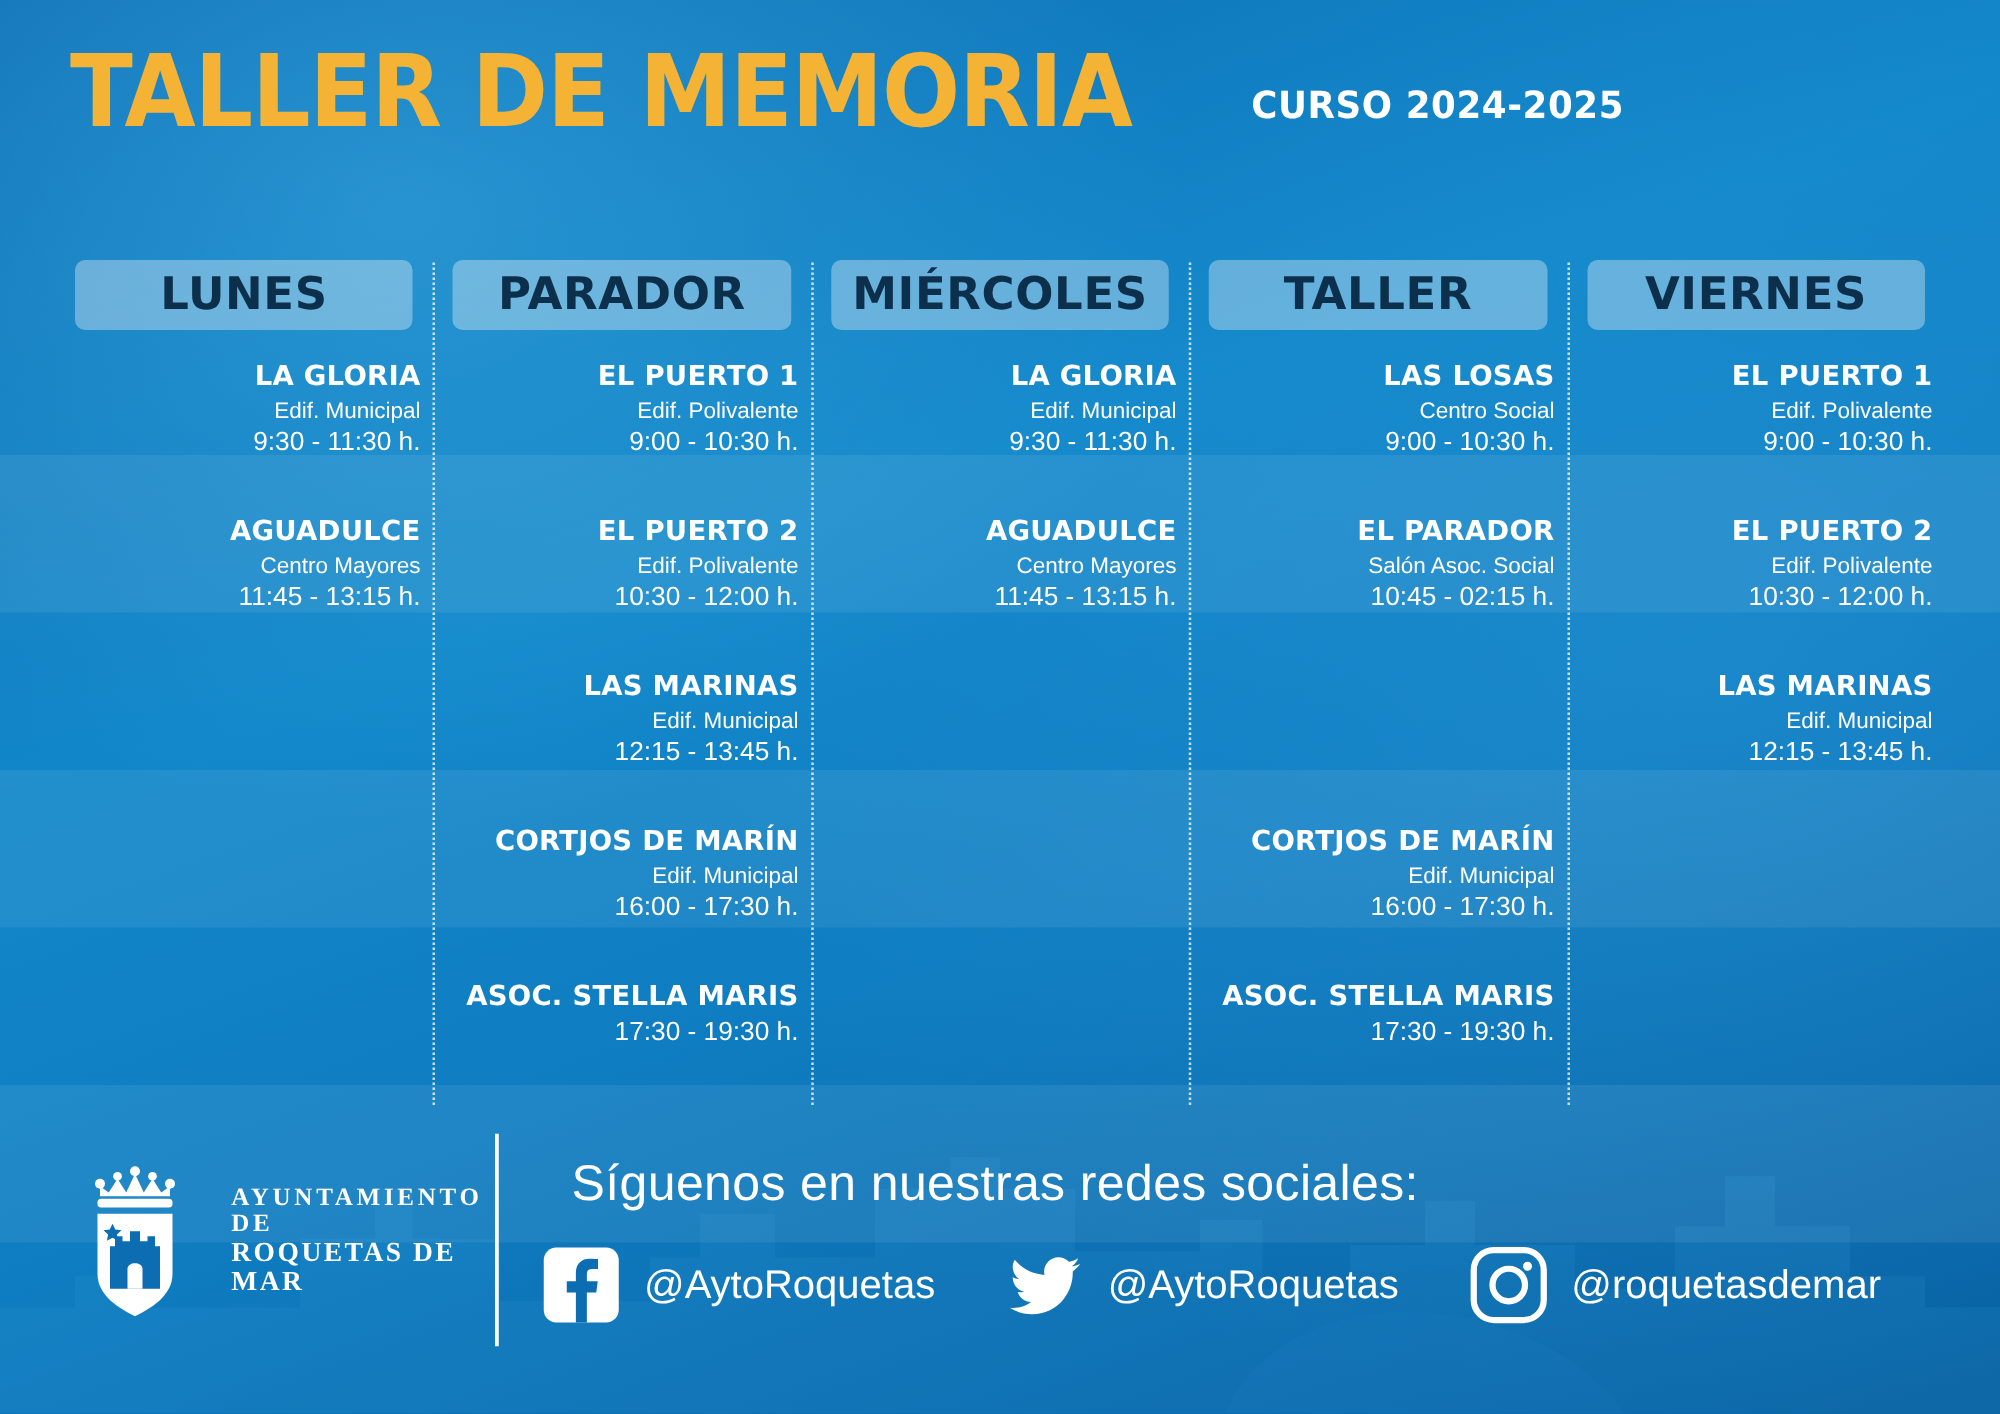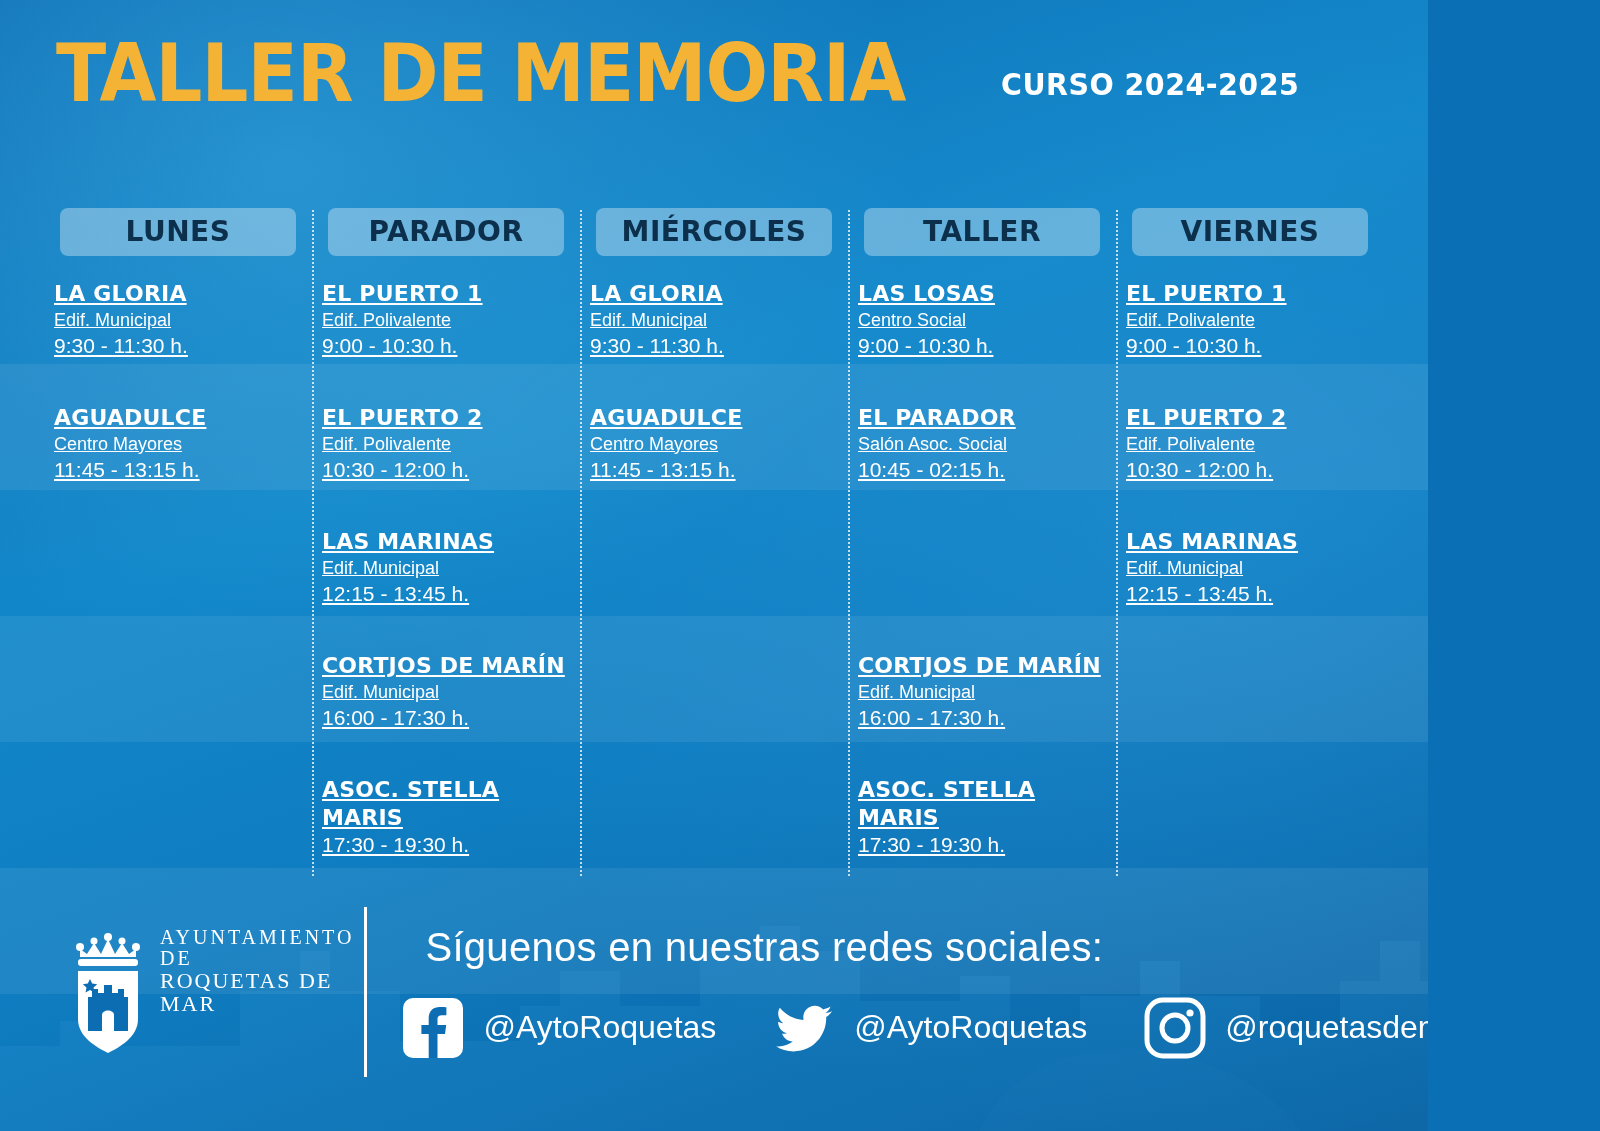--- a/index.html
+++ b/index.html
@@ -10,21 +10,21 @@
   body {
     width: 1600px;
     height: 1131px;
     font-family: "Liberation Sans", sans-serif;
     background: #0a6fb5;
     overflow: hidden;
   }
 
   .poster {
     position: relative;
-    width: 1428px;
+    width: 1600px;
     height: 1131px;
     background:
       radial-gradient(ellipse 900px 700px at 20% 15%, rgba(60,170,225,0.55) 0%, rgba(60,170,225,0) 70%),
       radial-gradient(ellipse 1200px 900px at 85% 45%, rgba(40,150,215,0.45) 0%, rgba(40,150,215,0) 70%),
       linear-gradient(160deg, #0d6db3 0%, #1187c9 38%, #0f7cc0 62%, #075e9f 100%);
     overflow: hidden;
   }
 
   
   .skyline {
@@ -87,34 +87,33 @@
     left: 0;
     top: 2px;
     bottom: 16px;
     border-left: 2px dotted rgba(255,255,255,0.75);
   }
   .day-head {
     background: rgba(255,255,255,0.34);
     color: #0c2f4b;
     font-family: "DejaVu Sans", sans-serif;
     font-weight: bold;
-    font-size: 28px;
+    font-size: 36px;
     letter-spacing: 0.5px;
     text-align: center;
     padding: 7px 0 8px;
     border-radius: 8px;
     margin: 0 6px 16px;
   }
 
   .slot {
-    text-align: left;
+    text-align: right;
     color: #ffffff;
     height: 124px;
     padding-top: 8px;
-    text-decoration: underline;
   }
   .slot.empty { visibility: hidden; }
   .slot .place {
     font-family: "DejaVu Sans", sans-serif;
     font-weight: bold;
     font-size: 22px;
     letter-spacing: 0.2px;
     line-height: 1.25;
   }
   .slot .venue {
@@ -145,21 +144,23 @@
     left: 60px;
     right: 40px;
     bottom: 44px;
     height: 190px;
     display: flex;
     align-items: center;
   }
   .crest-block {
     width: 380px;
     display: flex;
-    gap: 4px;
+    align-items: center;
+    gap: 29px;
+    font-weight: bold;
   }
   .crest {
     width: 96px;
     height: 130px;
     flex: none;
   }
   .crest-text {
     color: #ffffff;
     line-height: 1.05;
   }

